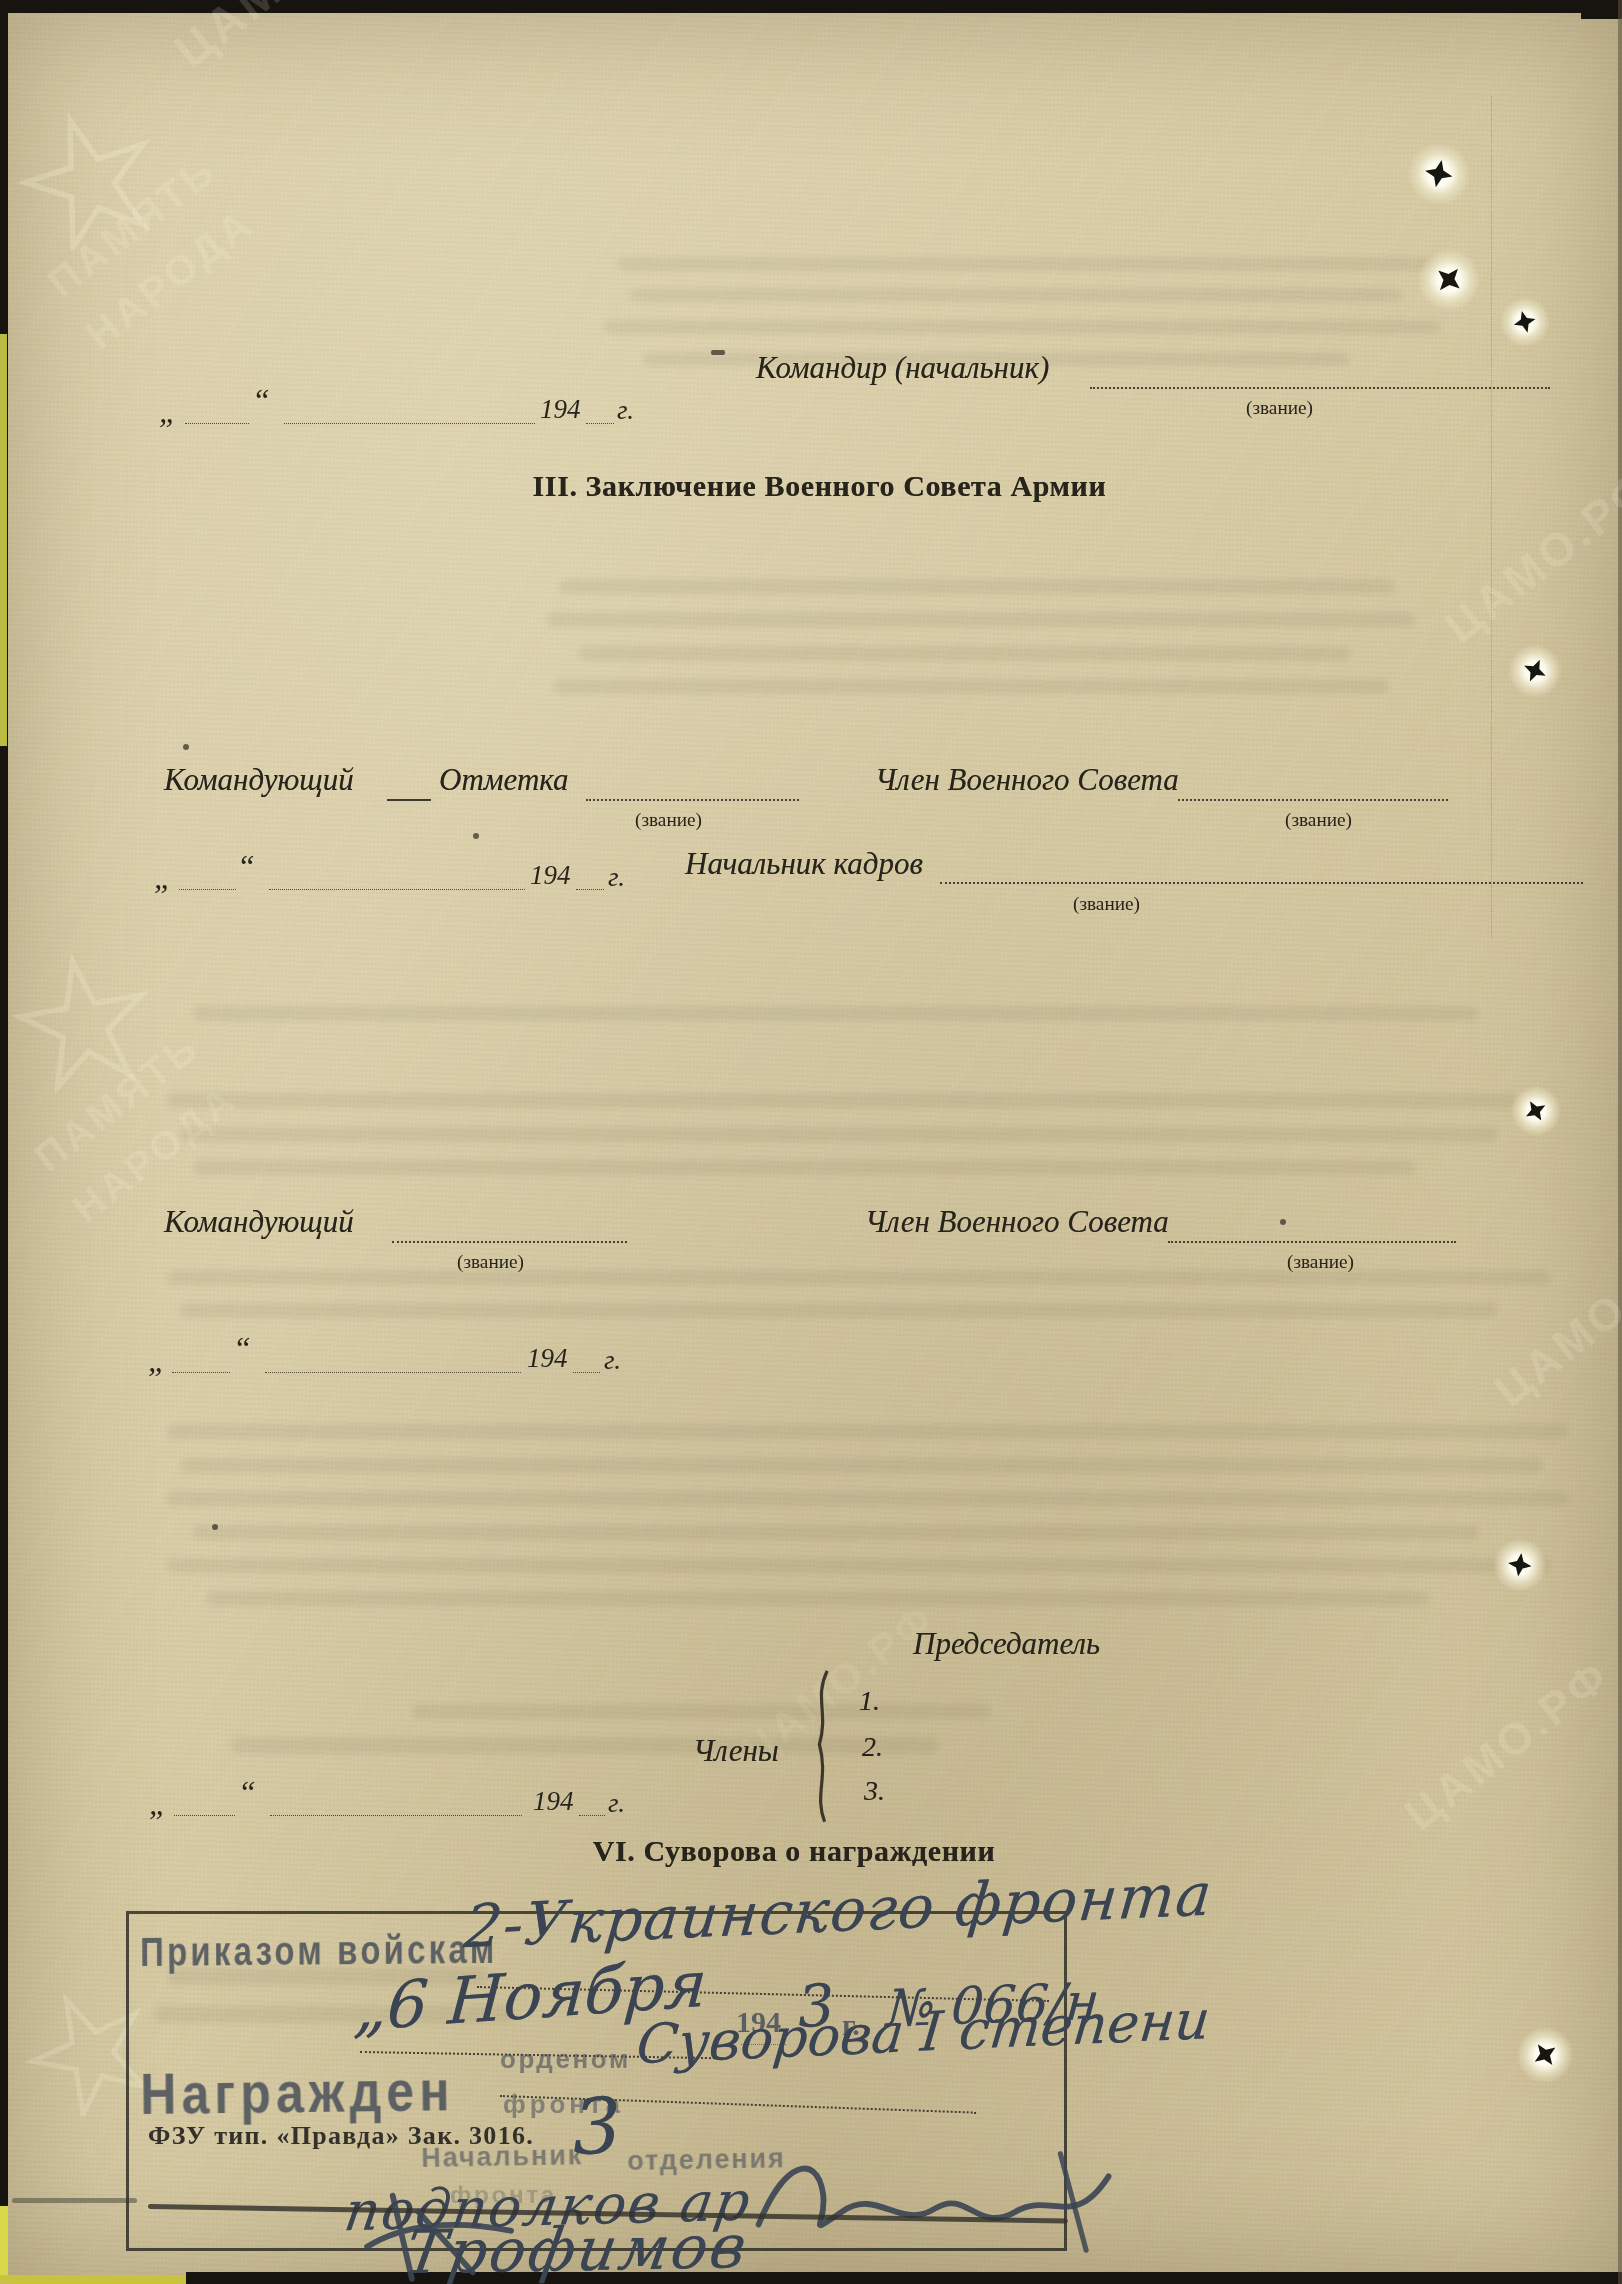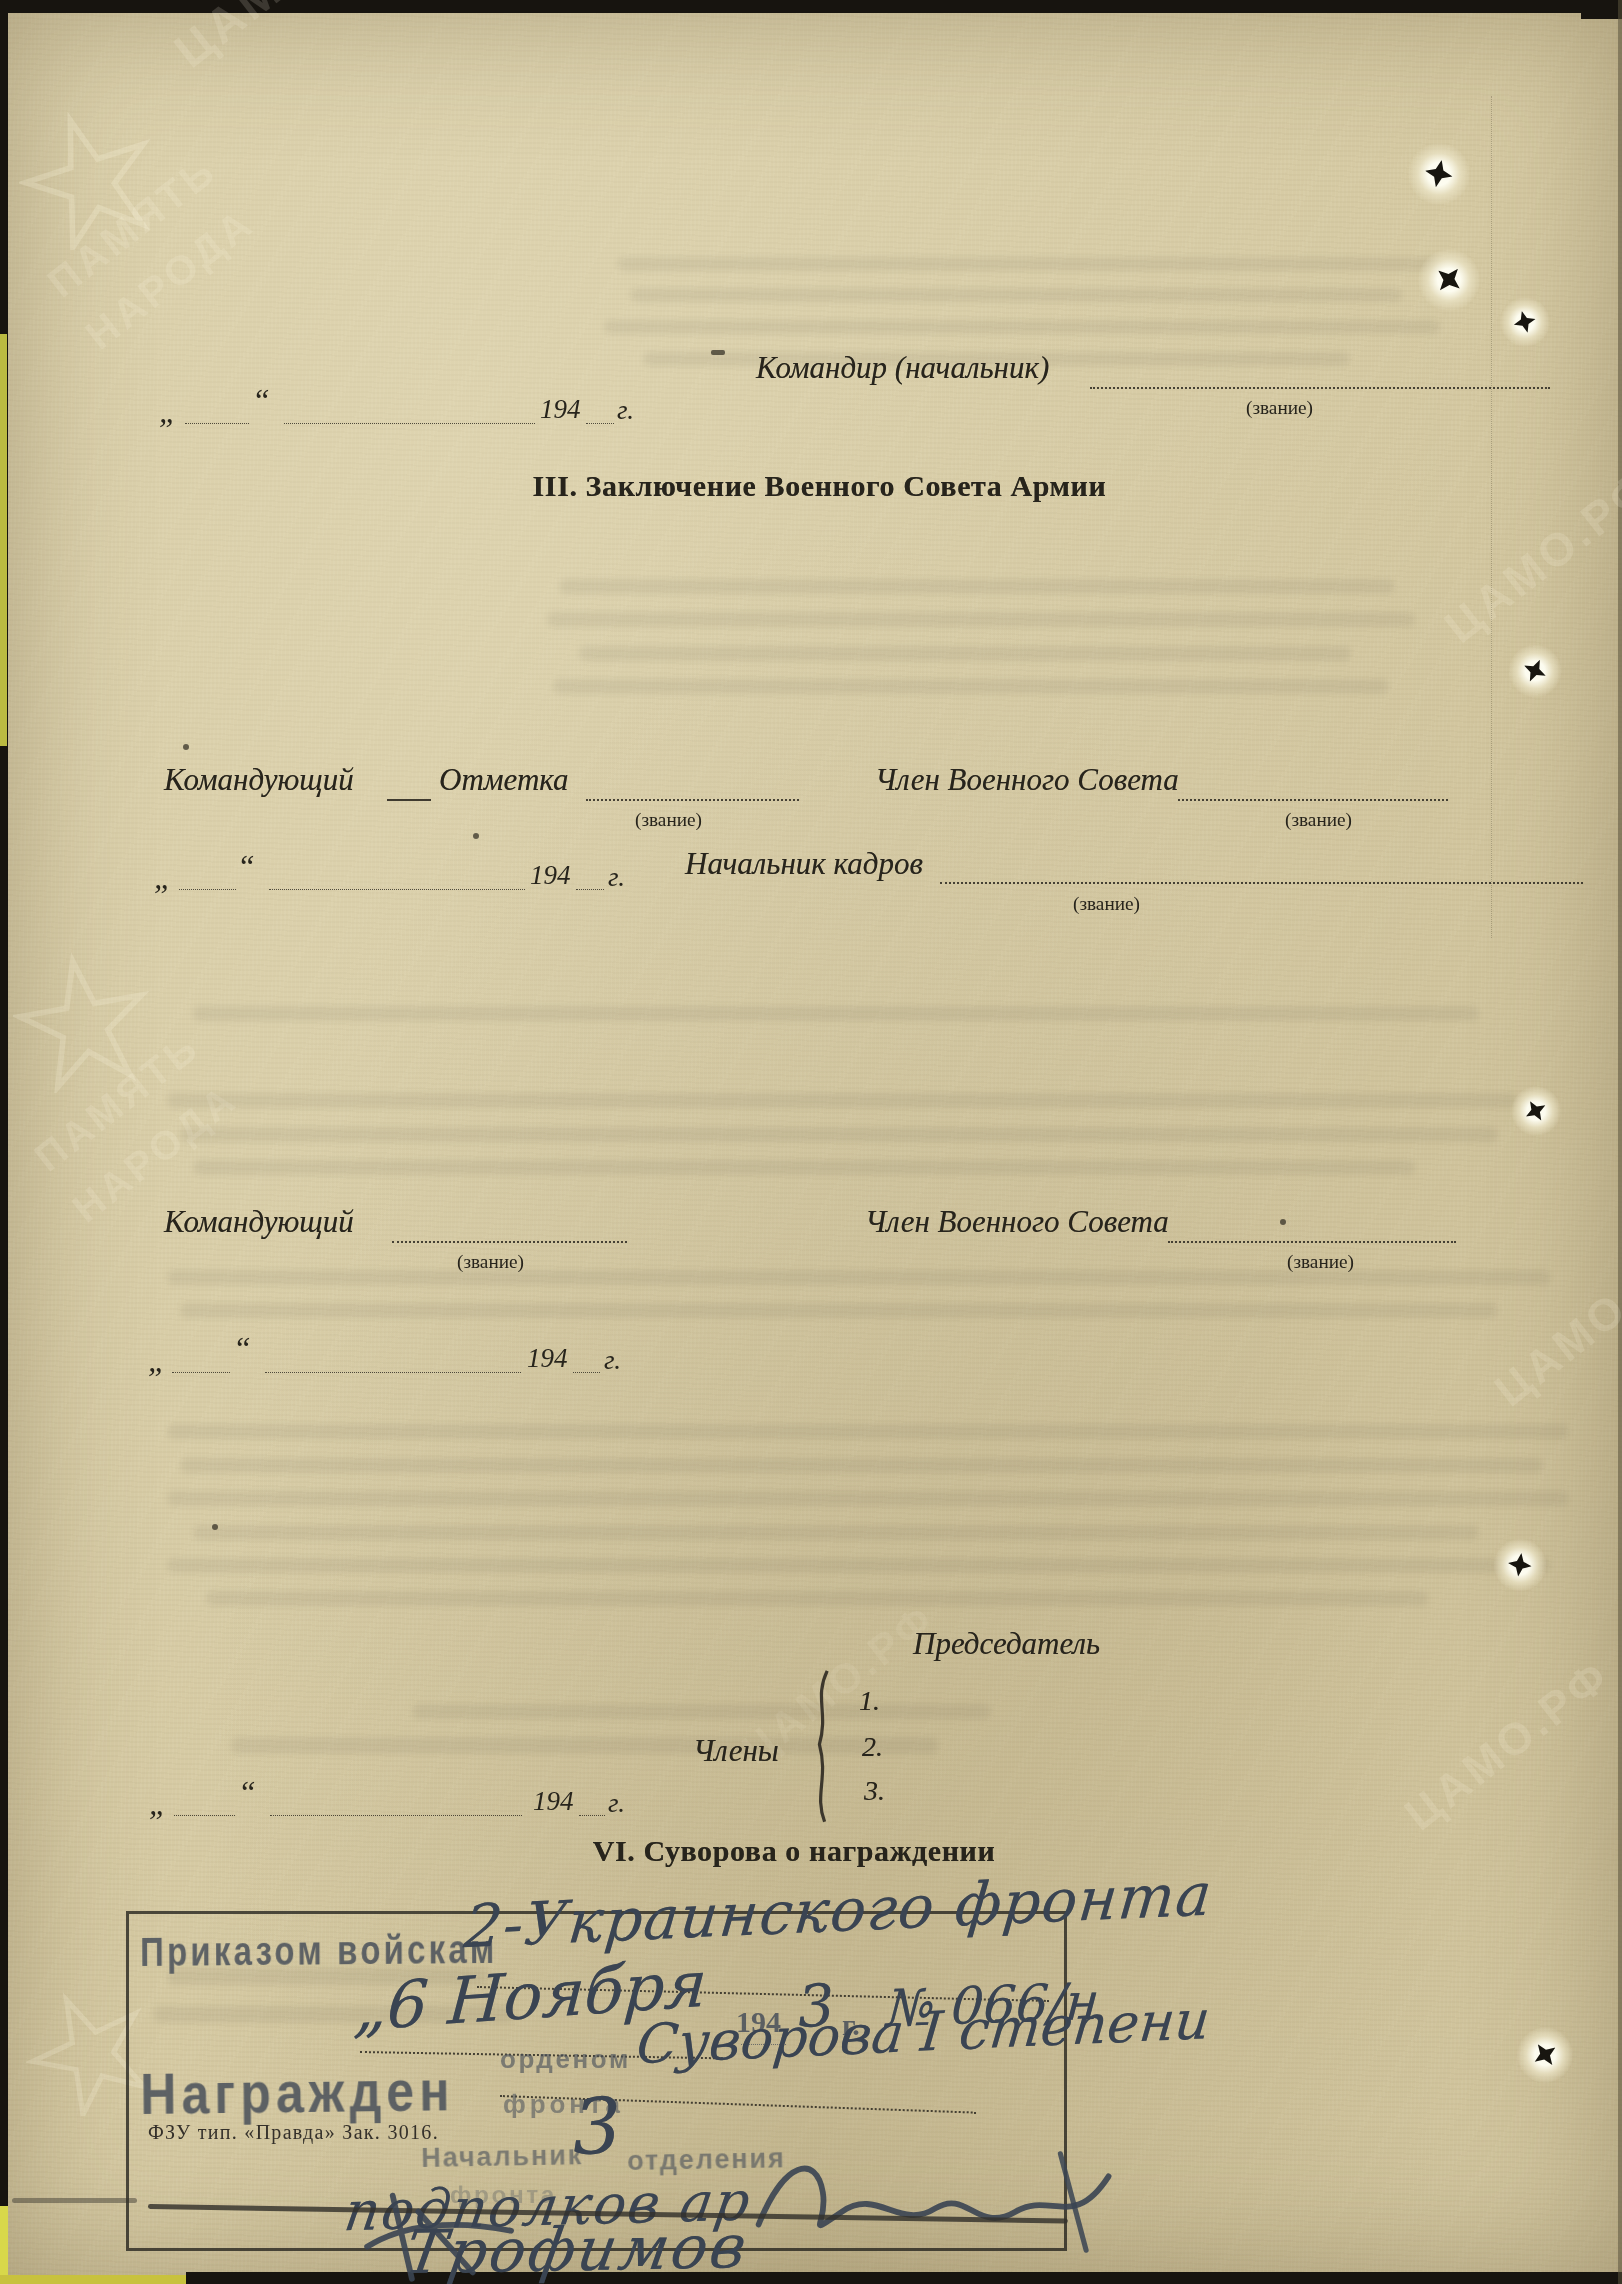--- a/index.html
+++ b/index.html
@@ -213,21 +213,21 @@
   <div class="abs stampT" style="left:842px;top:2008px;font-size:30px;font-family:'Liberation Serif',serif">г.</div>
   <div class="abs hand" style="left:889px;top:1979px;font-size:51px;transform:rotate(-2deg) skewX(-6deg)">№ 066/н</div>
 
   <div class="abs stampT" style="left:140px;top:2061px;font-size:50px;letter-spacing:5.1px;transform:scaleY(1.15) rotate(-.6deg)">Награжден</div>
 
   <div class="abs stampT" style="left:500px;top:2044px;font-size:26px;letter-spacing:2.6px;opacity:.62">орденом</div>
   <div class="abs hand" style="left:640px;top:2013px;font-size:54px;transform:rotate(-2.5deg) skewX(-8deg)">Суворова I степени</div>
   <div class="abs dots" style="left:500px;top:2095px;width:476px;transform:rotate(2deg)"></div>
   <div class="abs stampT" style="left:503px;top:2089px;font-size:26px;letter-spacing:3.9px;opacity:.55">фронта</div>
 
-  <div class="abs" style="left:148px;top:2121px;font-size:20px;font-weight:normal;letter-spacing:1.3px;color:#34302a;white-space:nowrap">ФЗУ тип. «Правда» Зак. 3016.</div>
+  <div class="abs" style="left:148px;top:2121px;font-size:26px;font-weight:bold;letter-spacing:1.3px;color:#34302a;white-space:nowrap">ФЗУ тип. «Правда» Зак. 3016.</div>
 
   <div class="abs stampT" style="left:421px;top:2143px;font-size:27px;letter-spacing:1.9px;opacity:.6;transform:rotate(-1deg)">Начальник</div>
   <div class="abs hand" style="left:571px;top:2083px;font-size:77px;transform:rotate(-2deg)">3</div>
   <div class="abs stampT" style="left:627px;top:2146px;font-size:27px;letter-spacing:1.9px;opacity:.6;transform:rotate(-1deg)">отделения</div>
   <div class="abs stampT" style="left:450px;top:2181px;font-size:24.4px;letter-spacing:2.6px;opacity:.3">фронта</div>
 
   <div class="abs hand" style="left:350px;top:2180px;font-size:54px;letter-spacing:1.9px;transform:rotate(-1.5deg) skewX(-10deg)">подполков ар</div>
 
   <svg class="abs" style="left:739px;top:2141px" width="386" height="122" viewBox="0 0 600 190">
     <path d="M30 130 C70 30 120 20 130 80 C138 130 100 150 160 110 C215 72 250 140 305 105 C355 74 370 145 430 110 C485 78 520 140 575 55" fill="none" stroke="#3a4452" stroke-width="9" stroke-linecap="round" opacity=".9"></path>

